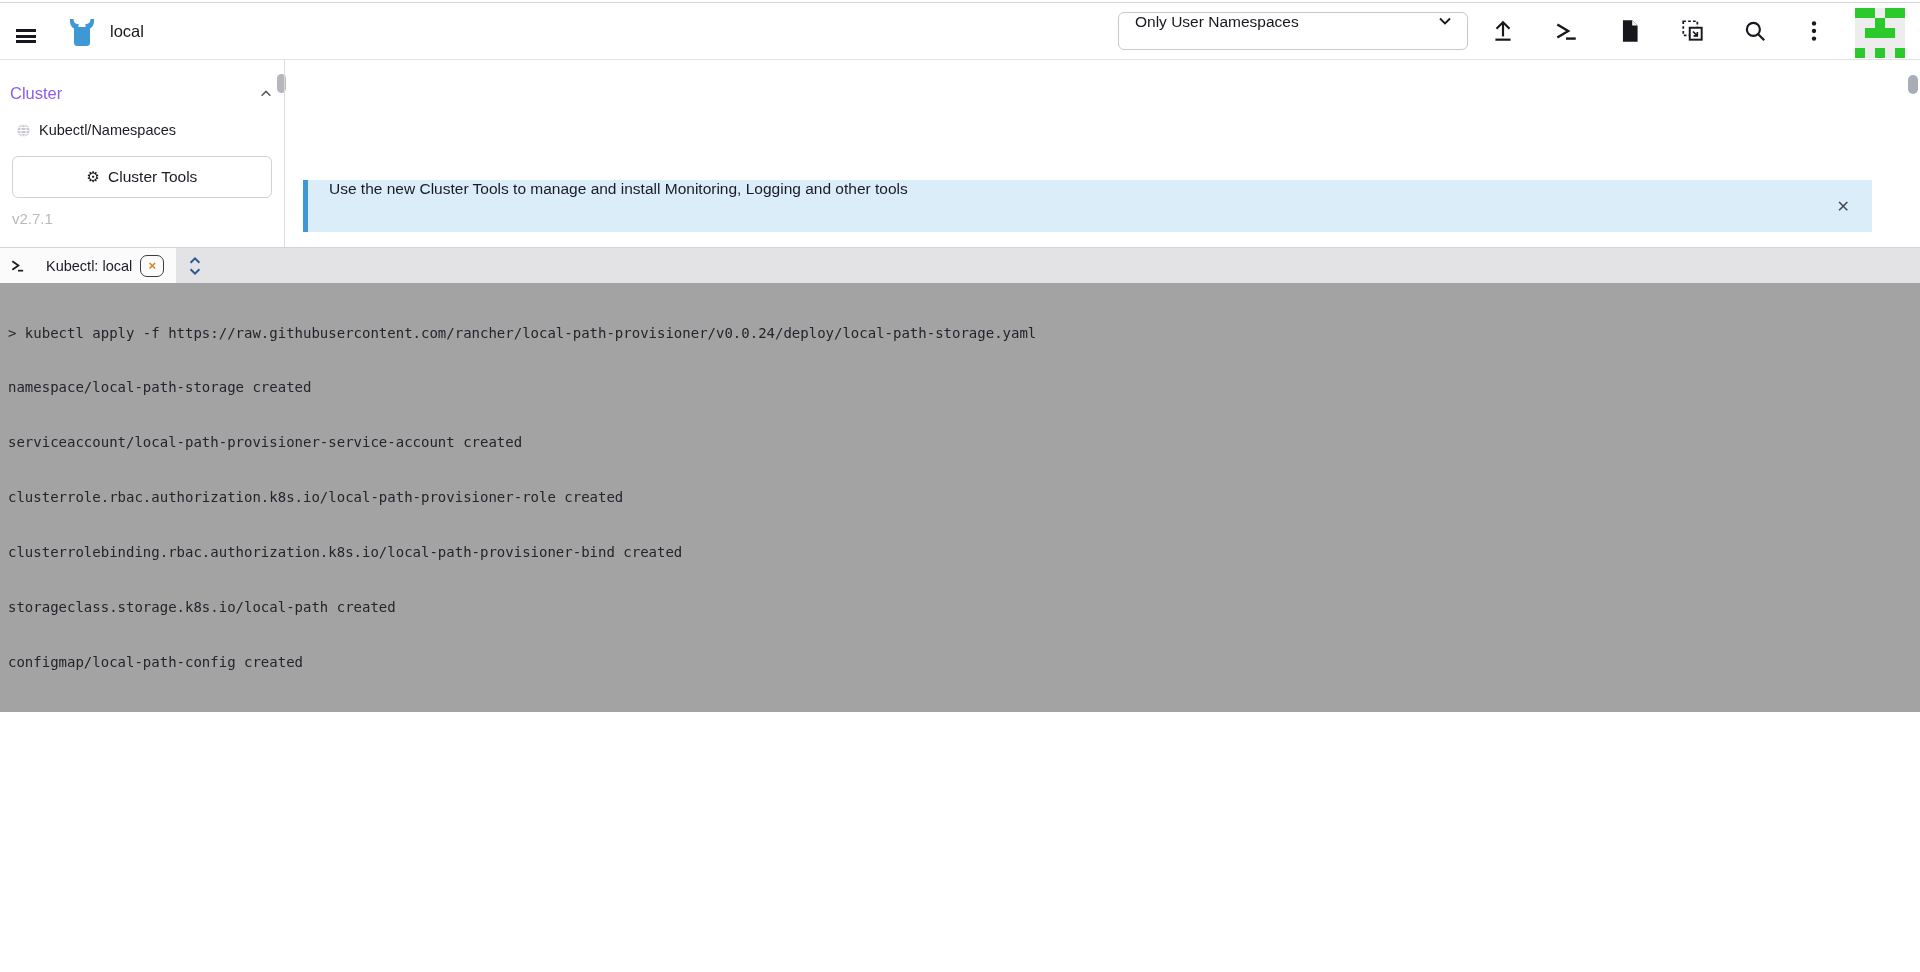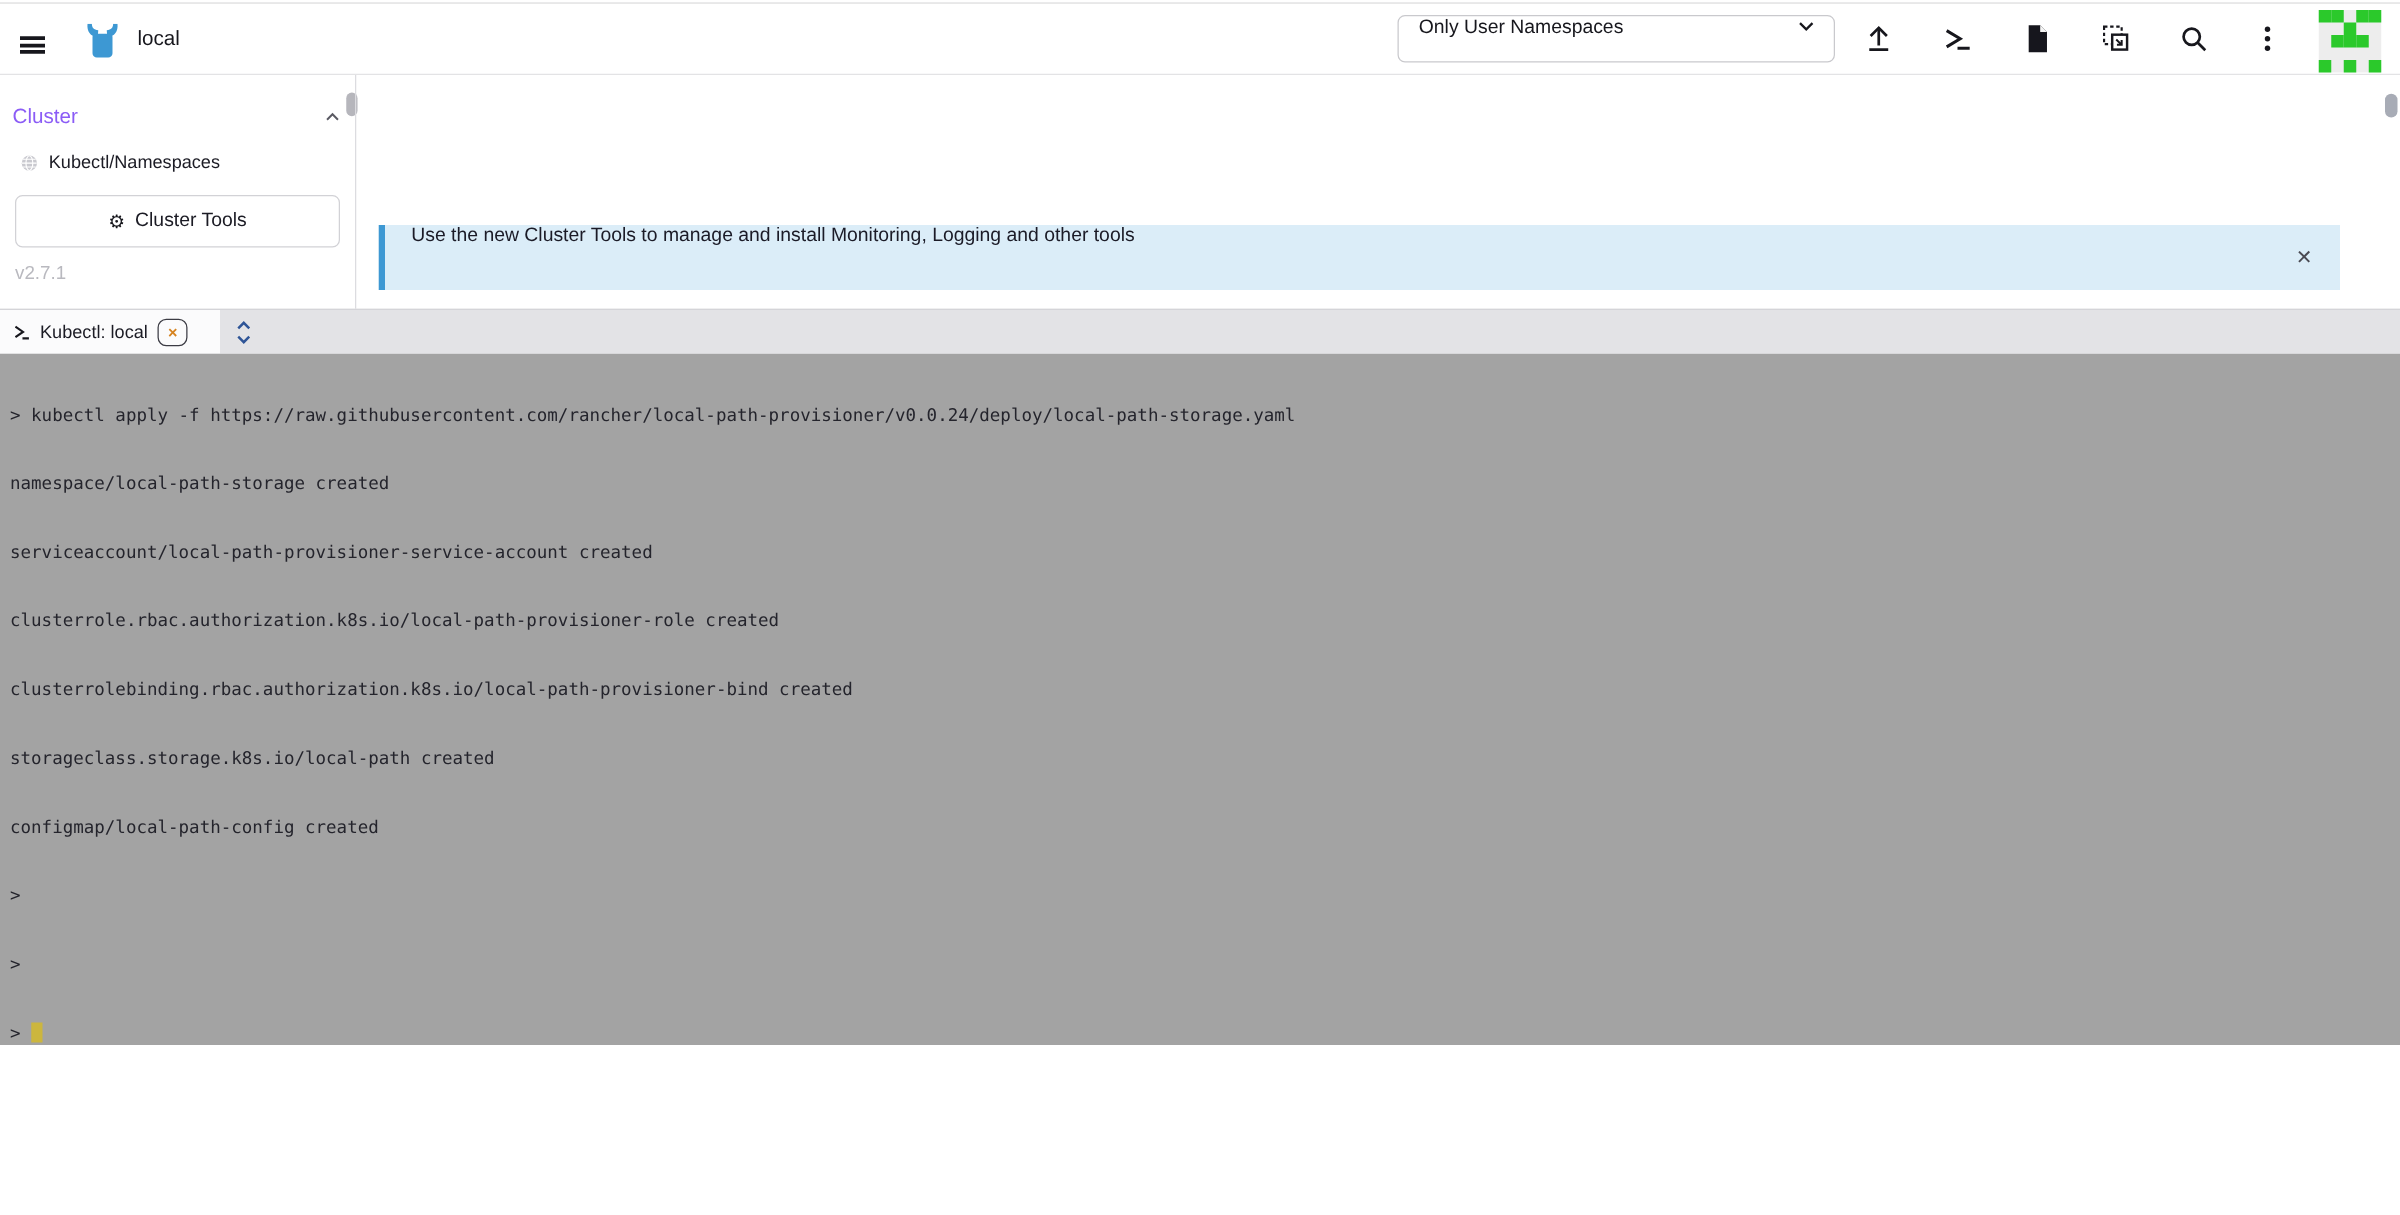--- a/index.html
+++ b/index.html
@@ -1,18 +1,18 @@
 <!DOCTYPE html>
 <html><head>
 <meta charset="utf-8">
 <style>
   * { margin:0; padding:0; box-sizing:border-box; }
   html,body { background:#fff; }
   .page {
-    position:relative; width:1920px; height:836px; overflow:hidden;
+    position:relative; width:1920px; height:712px; overflow:hidden;
     background:#fff; font-family:"Liberation Sans", sans-serif; color:#1b1b24;
   }
   .top-hairline { position:absolute; left:0; top:2px; width:1920px; height:1px; background:#d6d6d8; }
 
   
   .header { position:absolute; left:0; top:3px; width:1920px; height:57px; background:#fff; border-bottom:1px solid #e3e3e5; }
   .hamburger { position:absolute; left:16px; top:26px; width:22px; height:15px; background:none; border:none; cursor:pointer; }
   .hamburger span { display:block; width:20px; height:3px; background:#17171d; margin-bottom:2.6px; }
   .logo { position:absolute; left:66px; top:16px; width:32px; height:29px; }
   .cluster-name { position:absolute; left:110px; top:0; line-height:57px; font-size:16.5px; color:#17171d; }
@@ -52,21 +52,21 @@
     position:absolute; left:303px; top:180px; width:1569px; height:52px;
     background:#dbedf8; border-left:5px solid #3d98d3; display:flex; 
   }
   .banner .txt { padding-left:21px; font-size:15.5px; color:#1b1b27; }
   .banner-close { position:absolute; right:16px; top:0; height:52px; border:none; background:none; cursor:pointer; font-size:16px; color:#4a4a52; padding:0 6px; }
   .main-scroll-thumb { position:absolute; left:1908px; top:75px; width:10px; height:19px; border-radius:5px; background:#a8acb6; }
 
   
   .tabbar { position:absolute; left:0; top:247px; width:1920px; height:36px; background:#e3e3e6; border-top:1px solid #d4d4d8; }
   .tab-active { position:absolute; left:0; top:0; width:176px; height:35px; background:#fbfbfc; display:flex; align-items:center; padding-left:10px; cursor:pointer; }
-  .tab-active .lbl { font-size:14.5px; color:#1b1b24; margin-left:7px; }
+  .tab-active .lbl { font-size:14.5px; color:#1b1b24; margin-left:21px; }
   .tab-close {
     margin-left:8px; width:24px; height:22px; border:1px solid #3c3c44; border-radius:7px; background:none;
     display:flex; align-items:center; justify-content:center; cursor:pointer;
     font-size:13px; font-weight:bold; color:#d6831f; line-height:1;
   }
   .unfold-btn { position:absolute; left:186px; top:4px; width:28px; height:28px; background:none; border:none; cursor:pointer; }
 
   
   .terminal {
     position:absolute; left:0; top:283px; width:1920px; height:637px; background:#a3a3a3;

